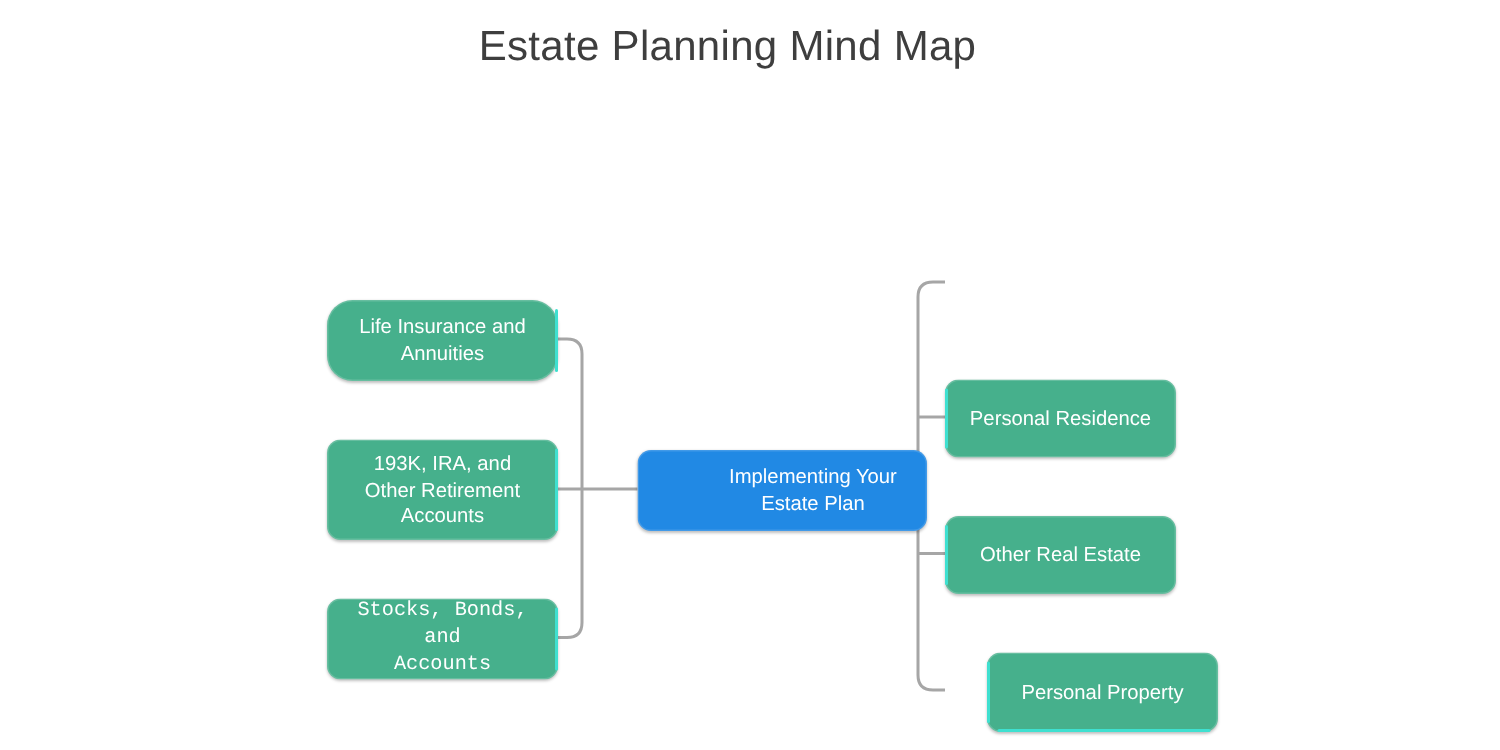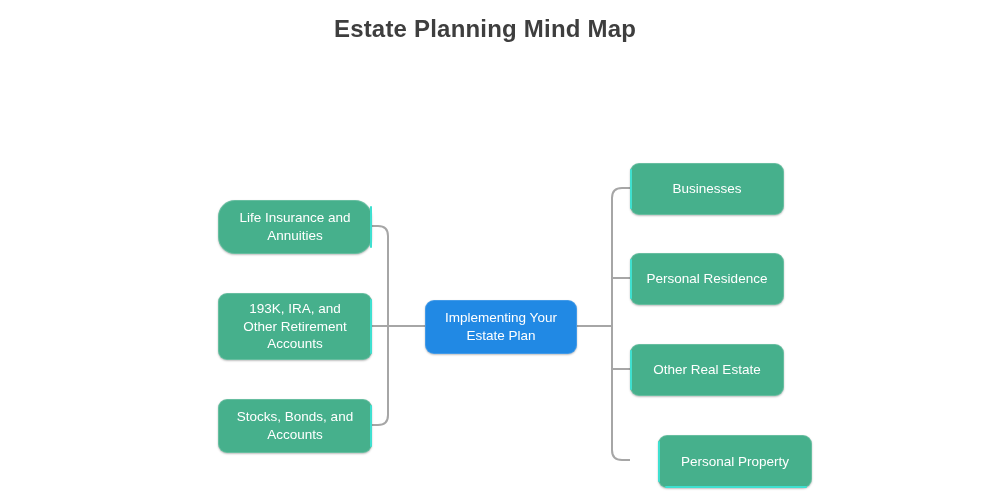--- a/index.html
+++ b/index.html
@@ -22,22 +22,22 @@
     height:500px;
     background:var(--bg);
     overflow:hidden;
   }
   .title{
     position:absolute;
     left:185px;
     top:15px;
     width:600px;
     text-align:center;
-    font-size:24px;
-    font-weight:bold;
+    font-size:28px;
+    font-weight:normal;
     letter-spacing:0.2px;
     color:var(--title-color);
   }
   .connectors{
     position:absolute;
     left:0; top:0;
     width:1000px;
     height:500px;
   }
   .connectors path{
@@ -58,37 +58,38 @@
     box-shadow:0 1px 2px rgba(0,0,0,0.25);
     cursor:default;
   }
   .branch{
     background:var(--branch-fill);
     border:1px solid rgba(255,255,255,0.18);
   }
   .root{
     background:var(--root-fill);
     border:1px solid rgba(255,255,255,0.15);
+    padding-left:41px;
   }
   .lbl{
     white-space:pre-line;
     padding:2px 6px;
   }
   .accent{
     position:absolute;
     background:var(--accent);
     border-radius:1px;
   }
   .accent-right{ right:-1px; top:5px; bottom:5px; width:2px; }
   .accent-left{ left:-1px; top:5px; bottom:5px; width:2px; }
   .accent-bottom{ left:6px; right:4px; bottom:-1px; height:2px; }
   
   .n-l0{ left:218px; top:200px; width:152px; height:52px;border-radius:17px; }
   .n-l1{ left:218px; top:293px; width:152px; height:65px; }
-  .n-l2{ left:218px; top:399px; width:152px; height:52px; }
+  .n-l2{ left:218px; top:399px; width:152px; height:52px;font-family:Liberation Mono, monospace; }
   .n-root{ left:425px; top:300px; width:150px; height:52px; }
   .n-r0{ left:630px; top:163px; width:152px; height:50px; }
   .n-r1{ left:630px; top:253px; width:152px; height:50px; }
   .n-r2{ left:630px; top:344px; width:152px; height:50px; }
   .n-r3{ left:658px; top:435px; width:152px; height:51px; }
 </style>
 </head>
 <body>
 
 <div class="canvas">
@@ -123,24 +124,20 @@
     <span class="accent accent-right"></span>
     <span class="lbl">Stocks, Bonds, and
 Accounts</span>
   </div>
 
   <div class="node root n-root">
     <span class="lbl">Implementing Your
 Estate Plan</span>
   </div>
 
-  <div class="node branch n-r0">
-    <span class="accent accent-left"></span>
-    <span class="lbl">Businesses</span>
-  </div>
 
   <div class="node branch n-r1">
     <span class="accent accent-left"></span>
     <span class="lbl">Personal Residence</span>
   </div>
 
   <div class="node branch n-r2">
     <span class="accent accent-left"></span>
     <span class="lbl">Other Real Estate</span>
   </div>

